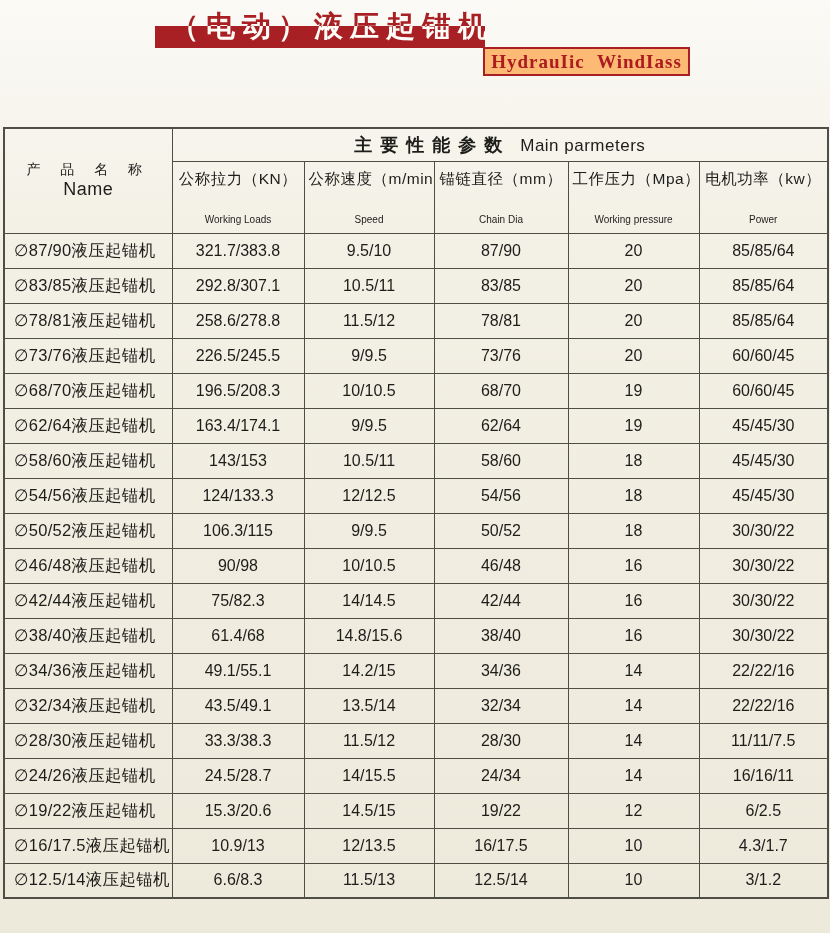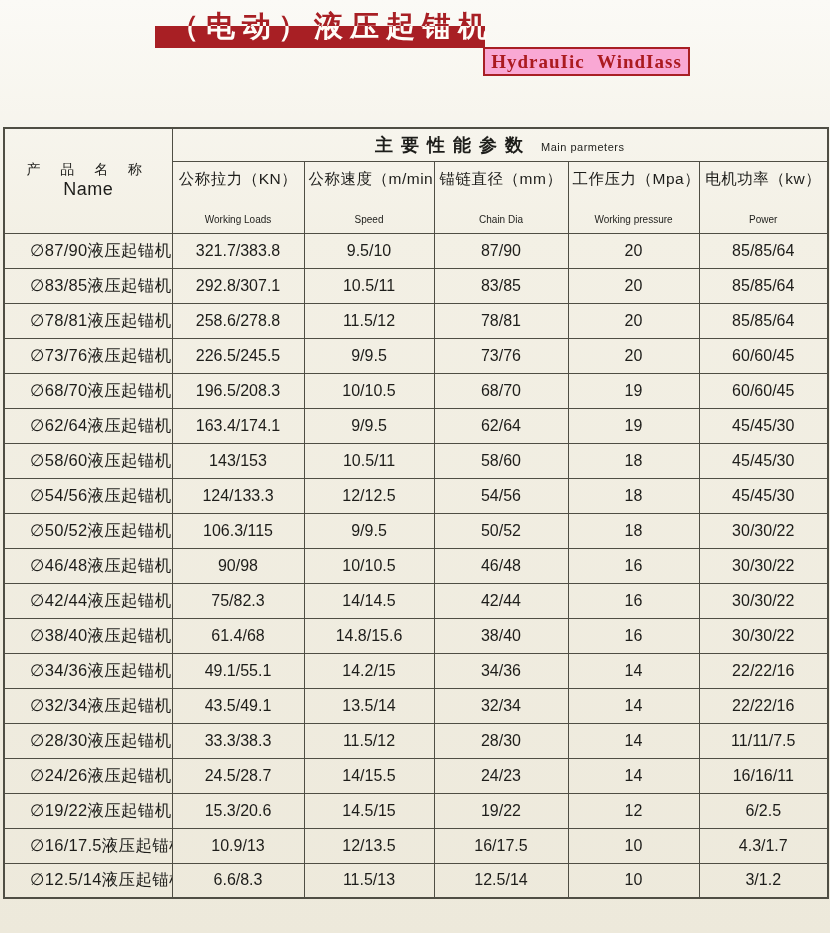--- a/index.html
+++ b/index.html
@@ -21,21 +21,21 @@
   .cn-title{
     position:absolute;left:170px;top:8px;height:36px;line-height:36px;
     font-size:29px;font-weight:bold;letter-spacing:7px;white-space:nowrap;
     margin:0;
   }
   .cn-title .layer{position:absolute;left:0;top:0;white-space:nowrap;}
   .cn-title .layer.red{color:#a81f24;clip-path:inset(0 0 50% 0);}
   .cn-title .layer.white{color:#fffdf8;clip-path:inset(50% 0 0 0);}
   .en-box{
     position:absolute;left:483px;top:47px;width:203px;height:25px;
-    border:2px solid #a81f24;background:#f9a8d4;
+    border:2px solid #a81f24;background:#fdba74;
     text-align:center;line-height:25px;
     font-family:"Liberation Serif",serif;font-weight:bold;
     font-size:19px;color:#ab1b20;letter-spacing:1px;word-spacing:7px;
     white-space:nowrap;
   }
 
   
   table.spec{
     position:absolute;left:3px;top:127px;width:824px;
     border-collapse:collapse;table-layout:fixed;
@@ -44,28 +44,28 @@
   table.spec th,table.spec td{
     border:1px solid #4f4e44;
     padding:0 4px;
     text-align:center;vertical-align:middle;
     overflow:hidden;white-space:nowrap;
   }
   table.spec{border:2px solid #4f4e44;}
   tr.h1{height:33px;}
   tr.h2{height:72px;}
   .main-hdr-cn{font-size:18px;font-weight:bold;letter-spacing:8px;}
-  .main-hdr-en{font-size:11px;font-weight:normal;margin-left:10px;letter-spacing:0.5px;}
+  .main-hdr-en{font-size:17px;font-weight:normal;margin-left:10px;letter-spacing:0.5px;}
   th.name-th .cn{font-size:14px;font-weight:normal;letter-spacing:8px;}
   th.name-th .en{font-size:18px;font-weight:normal;letter-spacing:0.5px;}
   tr.h2 th .cn{font-size:15.5px;font-weight:normal;letter-spacing:0.5px;}
   tr.h2 th .en{font-size:10px;font-weight:normal;margin-top:24px;}
   tbody tr{height:35px;}
   tbody td{font-size:16px;color:#1d1d1a;}
-  tbody td.name-cell{text-align:left;padding-left:25px;font-size:16.5px;letter-spacing:0.3px;margin-top:26px;}
+  tbody td.name-cell{text-align:left;padding-left:9px;font-size:16.5px;letter-spacing:0.3px;margin-top:26px;}
 </style>
 </head>
 <body>
 
 <div class="page">
 
   <div class="hdr">
     <div class="band"></div>
     <h1 class="cn-title">
       <span class="layer red">（电动）液压起锚机</span>
@@ -236,21 +236,21 @@
           <td>33.3/38.3</td>
           <td>11.5/12</td>
           <td>28/30</td>
           <td>14</td>
           <td>11/11/7.5</td>
         </tr>
         <tr>
           <td class="name-cell">∅24/26液压起锚机</td>
           <td>24.5/28.7</td>
           <td>14/15.5</td>
-          <td>24/23</td>
+          <td>24/34</td>
           <td>14</td>
           <td>16/16/11</td>
         </tr>
         <tr>
           <td class="name-cell">∅19/22液压起锚机</td>
           <td>15.3/20.6</td>
           <td>14.5/15</td>
           <td>19/22</td>
           <td>12</td>
           <td>6/2.5</td>

